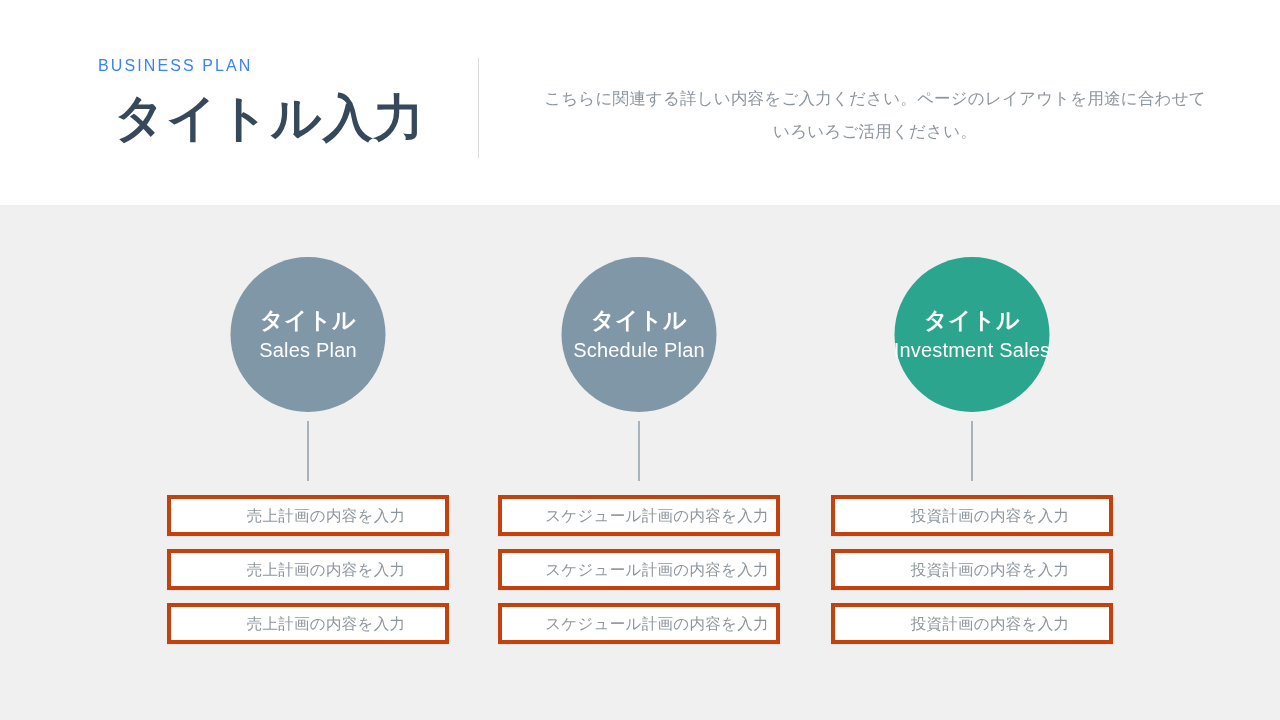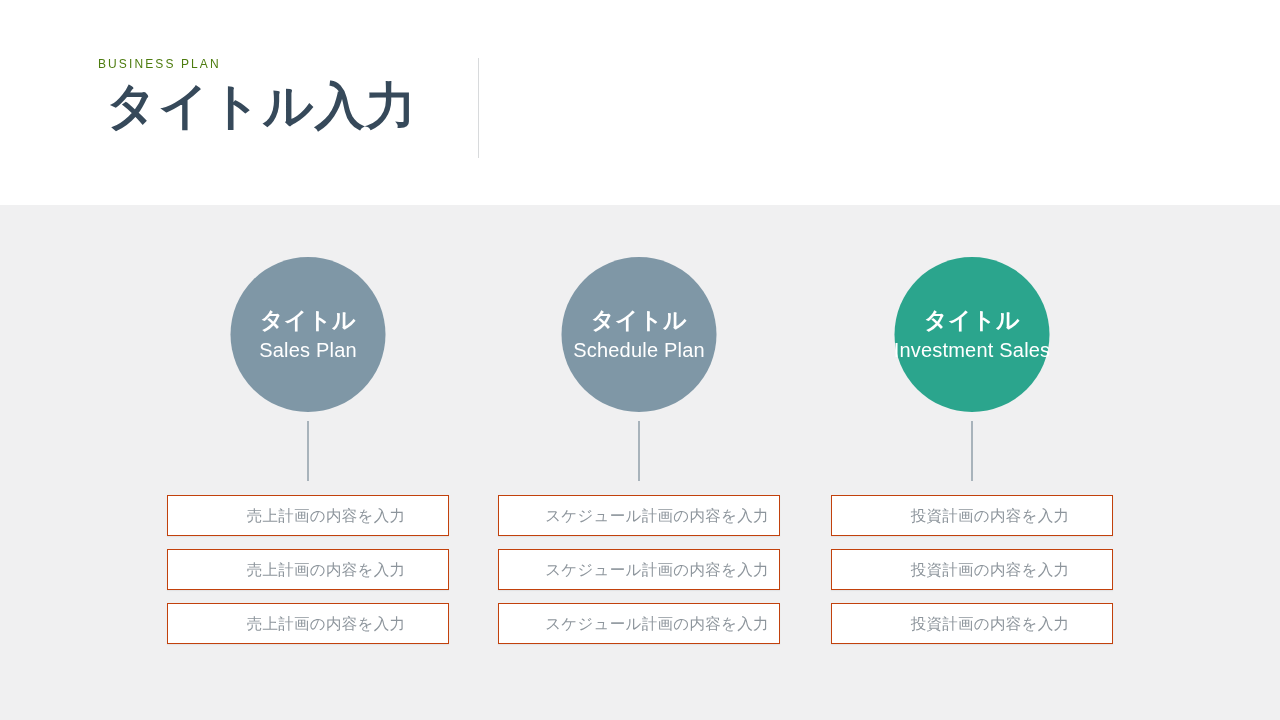--- a/index.html
+++ b/index.html
@@ -35,35 +35,35 @@
   }
 
   .title-block {
     position: absolute;
     left: 98px;
     top: 58px;
     width: 360px;
   }
 
   .eyebrow {
-    font-size: 12px;
+    font-size: 16px;
     letter-spacing: 2.1px;
-    color: #4d7c0f;
+    color: #3b82f6;
     font-weight: 400;
     line-height: 1;
     margin: 0 0 8px 0;
     white-space: nowrap;
   }
 
   .main-title {
     font-size: 50px;
     font-weight: 700;
     color: #36495a;
     line-height: 1.12;
-    margin: 8px;
+    margin: 16px;
     letter-spacing: 1px;
     white-space: nowrap;
   }
 
   .header-divider {
     position: absolute;
     left: 478px;
     top: 58px;
     width: 1px;
     height: 100px;
@@ -152,21 +152,21 @@
     top: 290px;
     left: 0;
     width: 282px;
   }
 
   .item-box {
     box-sizing: border-box;
     width: 282px;
     height: 41px;
     background: #ffffff;
-    border: 1px solid #c2410c;
+    border: 4px solid #c2410c;
     display: flex;
     align-items: center;
     justify-content: center;
     margin-bottom: 13px;
     box-shadow: 0 1px 1px rgba(120,130,140,0.10);
     padding-left: 36px;
   }
 
   .item-box-label {
     font-size: 15.5px;
@@ -182,20 +182,21 @@
 <div class="header-band">
   <div class="header-inner">
 
     <div class="title-block">
       <div class="eyebrow">BUSINESS PLAN</div>
       <div class="main-title">タイトル入力</div>
     </div>
 
     <div class="header-divider"></div>
 
+    <div class="header-desc">こちらに関連する詳しい内容をご入力ください。ページのレイアウトを用途に合わせていろいろご活用ください。</div>
 
   </div>
 </div>
 
 <div class="columns">
 
   <div class="column c0">
     <div class="circle-wrap">
       <div class="circle" style="background:#7f97a6;">
         <div class="circle-title">タイトル</div>

